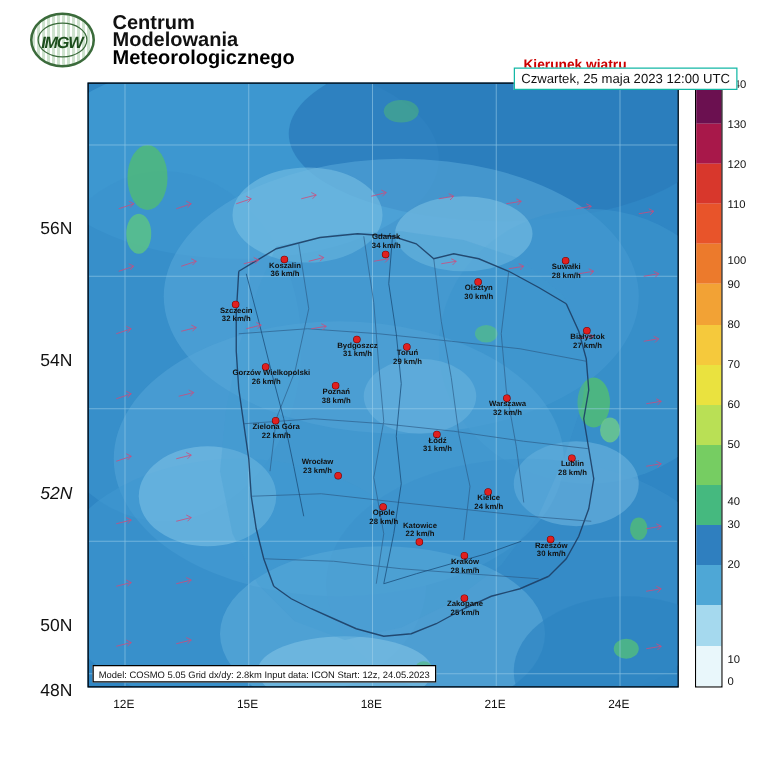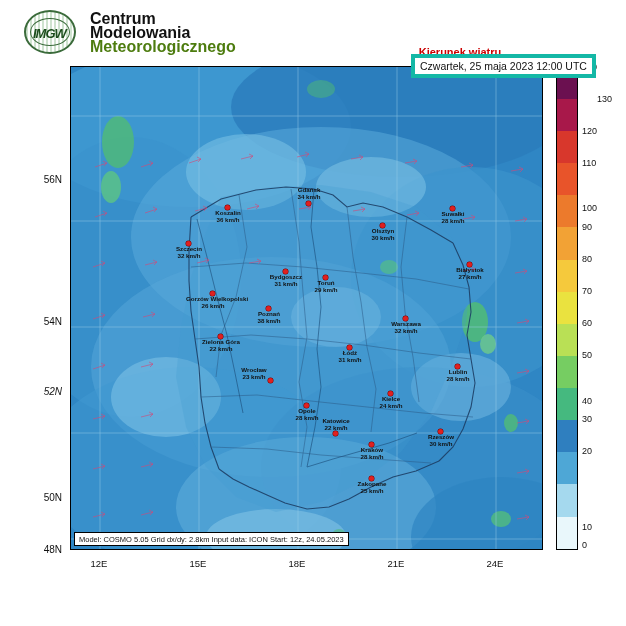--- a/index.html
+++ b/index.html
@@ -23,48 +23,48 @@
     border:1px solid #3b6b3b;border-radius:50%;
   }
   .logo .imgw{
     position:absolute;left:9px;top:16px;font-size:13px;font-weight:bold;
     color:#1d4e1d;font-style:italic;letter-spacing:-1px;
   }
   .brand{position:absolute;left:90px;top:12px;line-height:14px;}
   .brand div{font-size:16px;font-weight:bold;}
   .brand .b1{color:#111;}
   .brand .b2{color:#111;}
-  .brand .b3{color:#4d7c0f;}
+  .brand .b3{color:#000000;}
 
   .title{
     position:absolute;left:310px;top:22px;width:300px;text-align:center;
     font-size:15px;font-weight:bold;color:#111;
   }
   .subtitle{
     position:absolute;left:310px;top:46px;width:300px;text-align:center;
     font-size:11px;font-weight:bold;color:#cc0000;
   }
 
   
   #mapwrap{position:absolute;left:70px;top:66px;width:473px;height:484px;}
   #map{position:absolute;left:0;top:0;width:473px;height:484px;
        border:1px solid #000;box-sizing:border-box;overflow:hidden;background:#1f6fb0;}
   #map svg{display:block;}
 
   .datebox{
-    position:absolute;left:341px;top:-12px;background:#ffffff;border:4px solid #14b8a6;
+    position:absolute;left:341px;top:-12px;background:#ffffff;border:1px solid #14b8a6;
     font-size:10.5px;padding:2px 5px;white-space:nowrap;z-index:20;
   }
   .footbox{
     position:absolute;left:4px;bottom:4px;background:#ffffff;border:1px solid #000;
     font-size:7.5px;padding:1.5px 4px;white-space:nowrap;z-index:20;color:#111;
   }
 
   
-  .ylab{position:absolute;font-size:10px;color:#111;text-align:right;width:34px;}
+  .ylab{position:absolute;font-size:14px;color:#111;text-align:center;width:34px;}
   .xlab{position:absolute;font-size:9.5px;color:#111;text-align:center;width:34px;}
 
   
   .city{position:absolute;z-index:15;}
   .city .dot{
     position:absolute;width:5px;height:5px;background:#e02020;border-radius:50%;
     left:0;top:0;box-shadow:0 0 0 0.5px #7a0000;
   }
   .city .lab{
     position:absolute;font-size:6.2px;line-height:7px;color:#111;white-space:nowrap;
@@ -234,21 +234,21 @@
               <path d="M446,452 l12,-2 M458,450 l-4,-2 M458,450 l-3,3"></path>
             </g>
           </g>
         </g>
       </svg>
     </div>
 
     <div class="footbox">Model: COSMO 5.05  Grid dx/dy: 2.8km   Input data: ICON  Start: 12z, 24.05.2023</div>
 
     <div class="ylab" style="left:-42px;top:108px;">56N</div>
-    <div class="ylab" style="left:-42px;top:214px;margin-top:36px;">54N</div>
+    <div class="ylab" style="left:-42px;top:214px;">54N</div>
     <div class="ylab" style="left:-42px;top:320px;font-style:italic;">52N</div>
     <div class="ylab" style="left:-42px;top:426px;">50N</div>
     <div class="ylab" style="left:-42px;top:478px;">48N</div>
 
     <div class="xlab" style="left:12px;top:492px;">12E</div>
     <div class="xlab" style="left:111px;top:492px;">15E</div>
     <div class="xlab" style="left:210px;top:492px;">18E</div>
     <div class="xlab" style="left:309px;top:492px;">21E</div>
     <div class="xlab" style="left:408px;top:492px;">24E</div>
 
@@ -371,21 +371,21 @@
     <div class="seg" style="height:6.66%;background:#b9e055;"></div>
     <div class="seg" style="height:6.66%;background:#76cd62;"></div>
     <div class="seg" style="height:6.66%;background:#45b97f;"></div>
     <div class="seg" style="height:6.66%;background:#2f7fbf;"></div>
     <div class="seg" style="height:6.66%;background:#4ea7d6;"></div>
     <div class="seg" style="height:6.7%;background:#a5d9ee;"></div>
     <div class="seg" style="height:6.7%;background:#e9f7fb;"></div>
   </div>
 
   <div class="cbtick" style="top:62px;">140</div>
-  <div class="cbtick" style="top:94px;margin-left:15px;">130</div>
+  <div class="cbtick" style="top:94px;">130</div>
   <div class="cbtick" style="top:126px;">120</div>
   <div class="cbtick" style="top:158px;">110</div>
   <div class="cbtick" style="top:203px;">100</div>
   <div class="cbtick" style="top:222px;">90</div>
   <div class="cbtick" style="top:254px;">80</div>
   <div class="cbtick" style="top:286px;text-align:center;">70</div>
   <div class="cbtick" style="top:318px;">60</div>
   <div class="cbtick" style="top:350px;">50</div>
   <div class="cbtick" style="top:396px;">40</div>
   <div class="cbtick" style="top:414px;">30</div>

